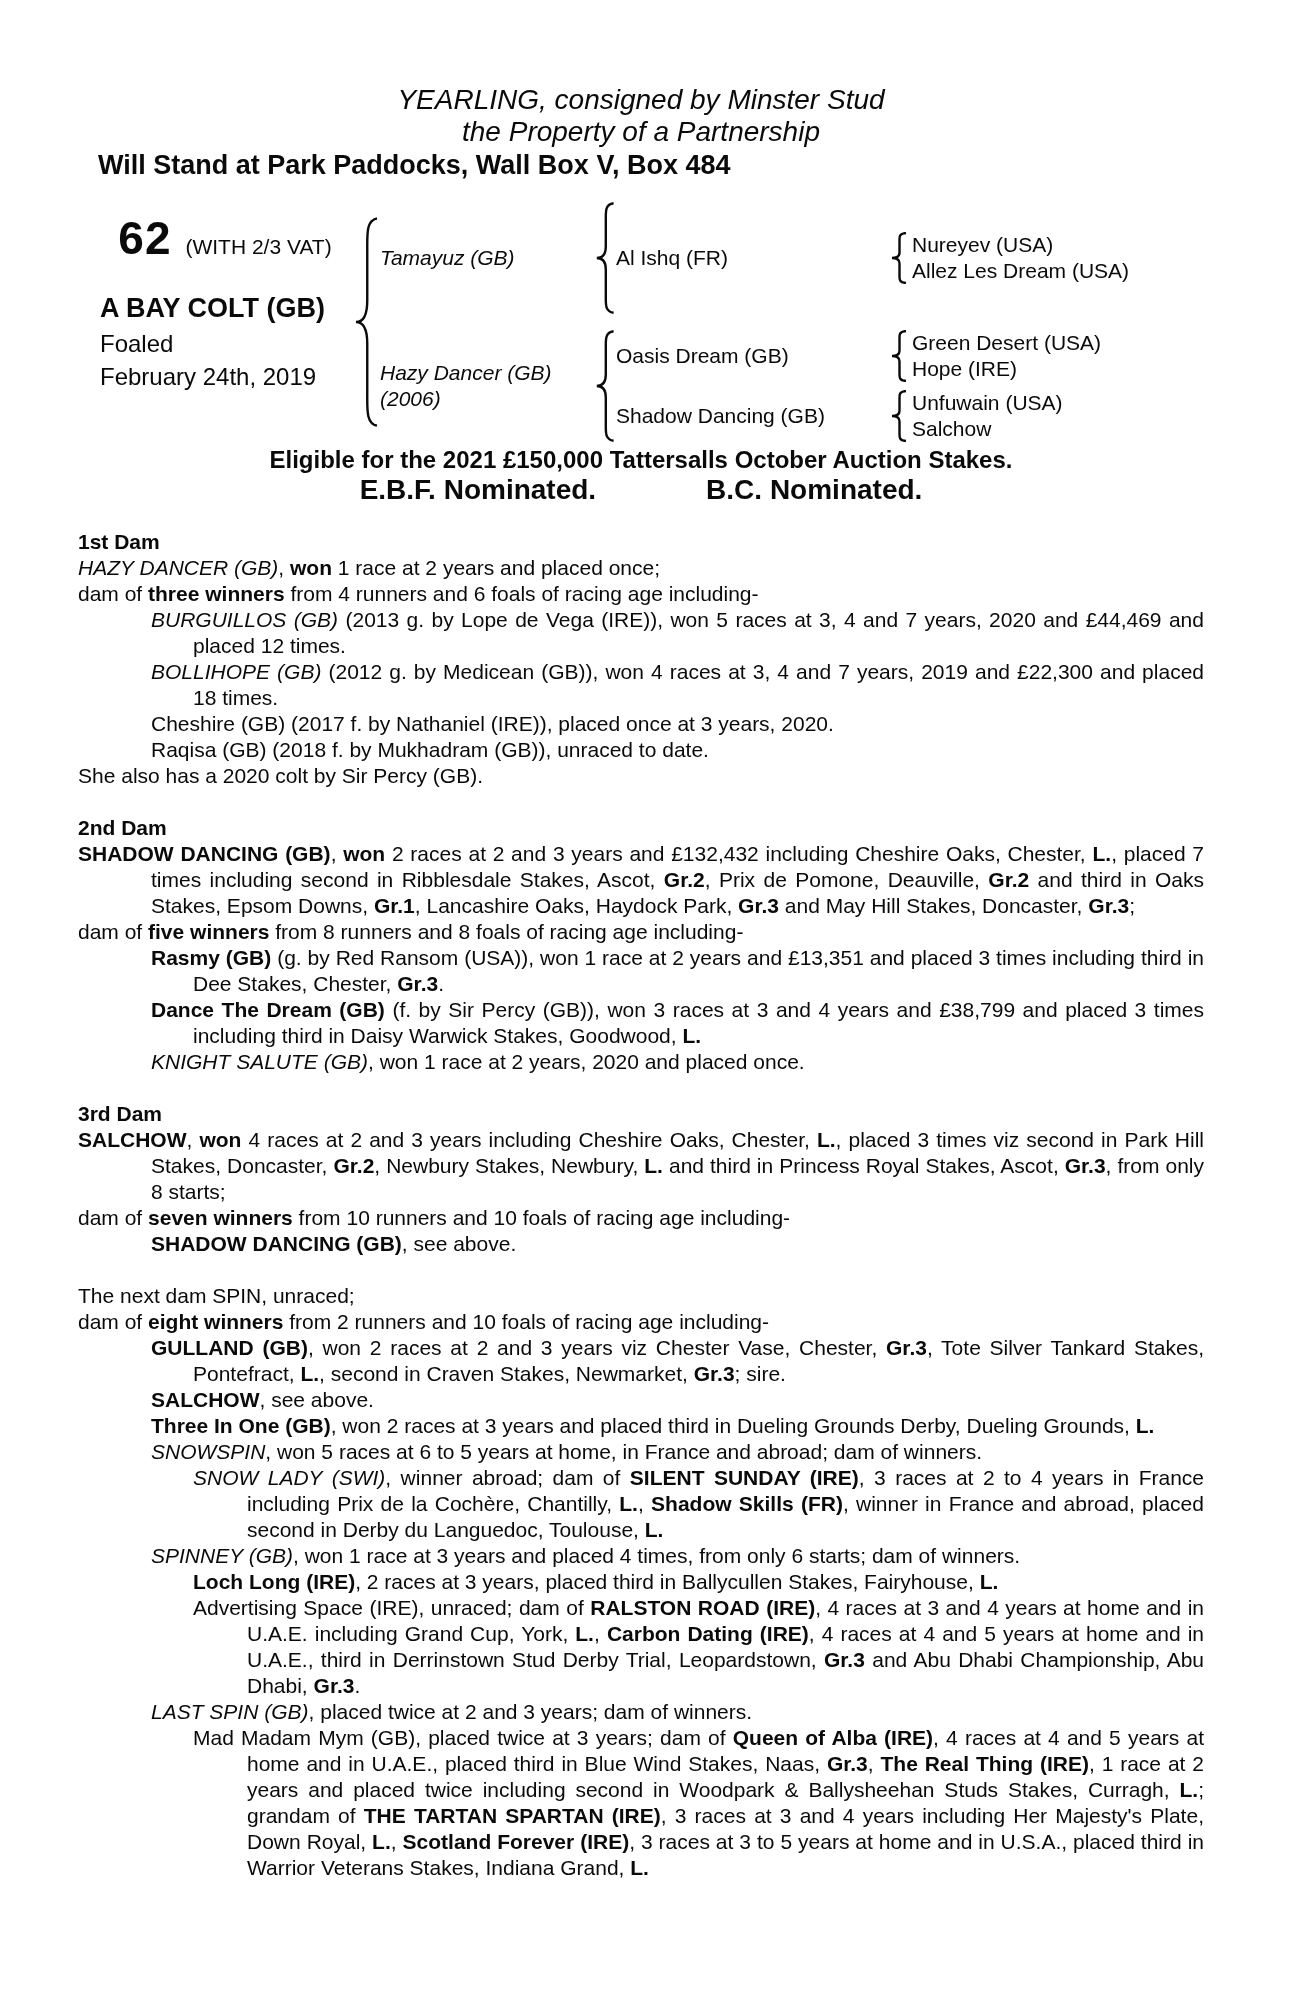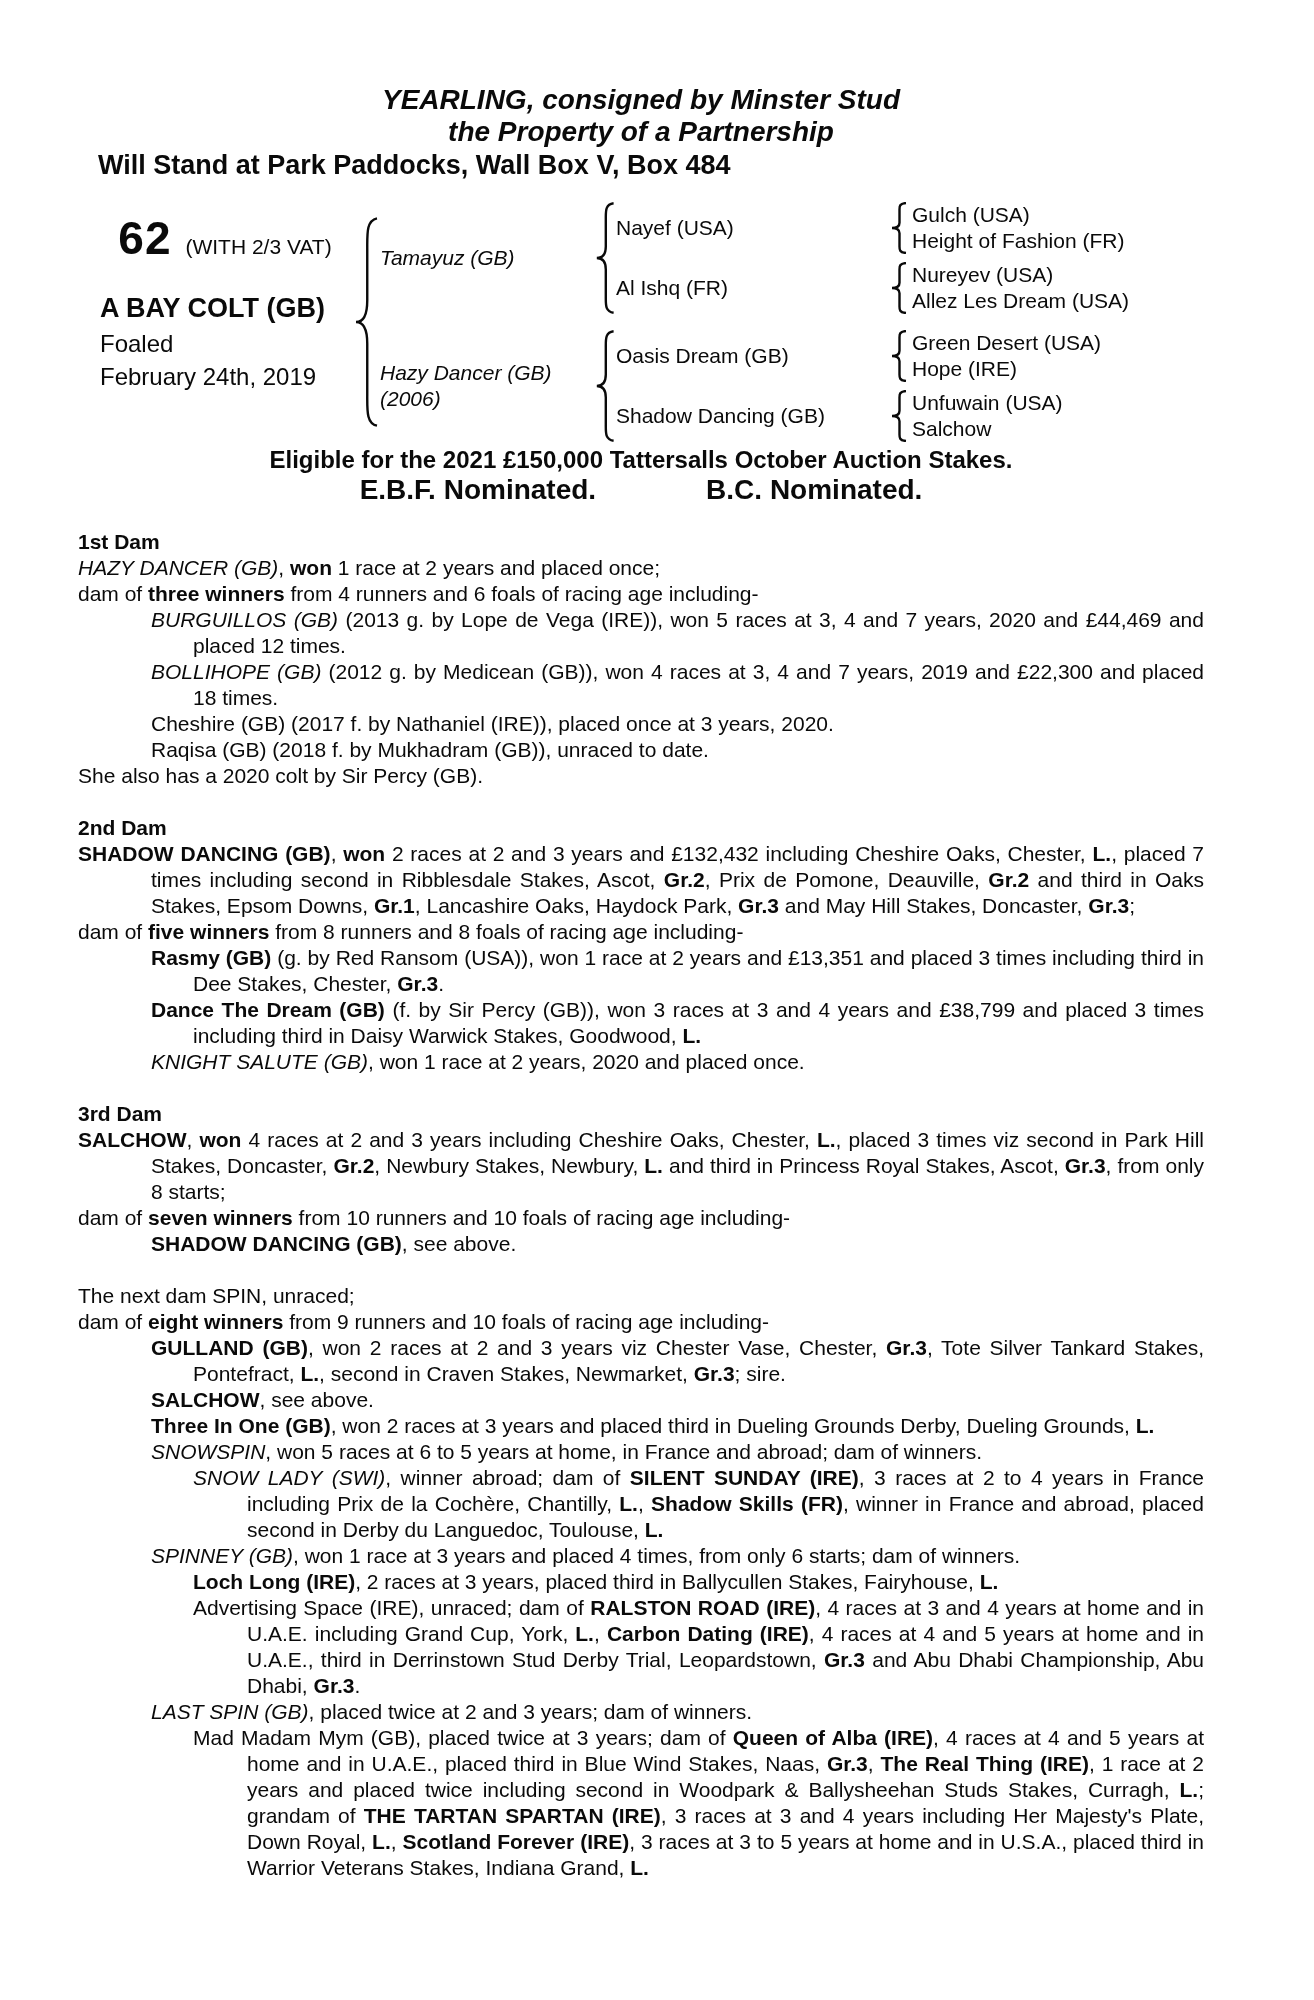--- a/index.html
+++ b/index.html
@@ -5,21 +5,21 @@
   html,body{margin:0;padding:0;}
   body{
     width:1314px;height:2000px;
     background:#ffffff;color:#0a0a0a;
     font-family:"Liberation Sans","DejaVu Sans",sans-serif;
     overflow:hidden;position:relative;
   }
   .page{padding:0 110px 0 78px;}
 
   
-  .title-line{ text-align:center;font-style:italic;font-size:28px;line-height:32px;font-weight:bold;}
+  .title-line{ text-align:center;font-style:italic;font-size:28px;line-height:32px;font-weight:normal;}
   .title1{margin-top:84px;}
   .stand-line{font-weight:bold;font-size:27px;line-height:32px;margin-left:20px;margin-top:1px;}
 
   
   .pedigree{display:flex;margin-top:22px;height:238px;align-items:center;}
   .lot-col{width:272px;padding-left:22px;box-sizing:border-box;align-self:flex-start;padding-top:8px;}
   .lot-line{white-space:nowrap;text-align:center;}
   .lot-num{font-weight:bold;font-size:46px;letter-spacing:1px;}
   .lot-vat{font-size:21px;margin-left:14px;}
   .colt-name{font-weight:bold;font-size:27px;margin-top:28px;white-space:nowrap;}
@@ -79,30 +79,20 @@
         </svg>
         <div class="gcol gen2col">
           <div class="gnode">
             <div class="gname g2name">
               <div>Tamayuz (GB)</div>
             </div>
             <svg viewBox="0 0 20 100" preserveAspectRatio="none" class="brace brace-g2">
               <path d="M 18 2 C 11 3 11.5 9 11.5 16 L 11.5 40 C 11.5 47 9 50 4 50 C 9 50 11.5 53 11.5 60 L 11.5 84 C 11.5 91 11 97 18 98" fill="none" stroke-width="2.4" vector-effect="non-scaling-stroke"></path>
             </svg>
             <div class="gcol gen3col">
-              <div class="gnode">
-                <div class="gname g3name">Nayef (USA)</div>
-                <svg viewBox="0 0 20 100" preserveAspectRatio="none" class="brace brace-g3">
-                  <path d="M 18 2 C 11 3 11.5 9 11.5 16 L 11.5 40 C 11.5 47 9 50 4 50 C 9 50 11.5 53 11.5 60 L 11.5 84 C 11.5 91 11 97 18 98" fill="none" stroke-width="2.4" vector-effect="non-scaling-stroke"></path>
-                </svg>
-                <div class="gcol gen4col">
-                  <div class="gen4cell">Gulch (USA)</div>
-                  <div class="gen4cell">Height of Fashion (FR)</div>
-                </div>
-              </div>
               <div class="gnode">
                 <div class="gname g3name">Al Ishq (FR)</div>
                 <svg viewBox="0 0 20 100" preserveAspectRatio="none" class="brace brace-g3">
                   <path d="M 18 2 C 11 3 11.5 9 11.5 16 L 11.5 40 C 11.5 47 9 50 4 50 C 9 50 11.5 53 11.5 60 L 11.5 84 C 11.5 91 11 97 18 98" fill="none" stroke-width="2.4" vector-effect="non-scaling-stroke"></path>
                 </svg>
                 <div class="gcol gen4col">
                   <div class="gen4cell">Nureyev (USA)</div>
                   <div class="gen4cell">Allez Les Dream (USA)</div>
                 </div>
               </div>
@@ -169,21 +159,21 @@
         <p class="para ind1"><span class="i">KNIGHT SALUTE (GB)</span><span>, won 1 race at 2 years, 2020 and placed once.</span></p>
       </div>
       <div class="sec">
         <p class="para sec-heading">3rd Dam</p>
         <p class="para ind0"><span class="b">SALCHOW</span><span>, </span><span class="b">won</span><span> 4 races at 2 and 3 years including Cheshire Oaks, Chester, </span><span class="b">L.</span><span>, placed 3 times viz second in Park Hill Stakes, Doncaster, </span><span class="b">Gr.2</span><span>, Newbury Stakes, Newbury, </span><span class="b">L.</span><span> and third in Princess Royal Stakes, Ascot, </span><span class="b">Gr.3</span><span>, from only 8 starts;</span></p>
         <p class="para ind0"><span>dam of </span><span class="b">seven winners</span><span> from 10 runners and 10 foals of racing age including-</span></p>
         <p class="para ind1"><span class="b">SHADOW DANCING (GB)</span><span>, see above.</span></p>
       </div>
       <div class="sec">
         <p class="para ind0"><span>The next dam SPIN, unraced;</span></p>
-        <p class="para ind0"><span>dam of </span><span class="b">eight winners</span><span> from 9 runners and 10 foals of racing age including-</span></p>
+        <p class="para ind0"><span>dam of </span><span class="b">eight winners</span><span> from 2 runners and 10 foals of racing age including-</span></p>
         <p class="para ind1"><span class="b">GULLAND (GB)</span><span>, won 2 races at 2 and 3 years viz Chester Vase, Chester, </span><span class="b">Gr.3</span><span>, Tote Silver Tankard Stakes, Pontefract, </span><span class="b">L.</span><span>, second in Craven Stakes, Newmarket, </span><span class="b">Gr.3</span><span>; sire.</span></p>
         <p class="para ind1"><span class="b">SALCHOW</span><span>, see above.</span></p>
         <p class="para ind1"><span class="b">Three In One (GB)</span><span>, won 2 races at 3 years and placed third in Dueling Grounds Derby, Dueling Grounds, </span><span class="b">L.</span></p>
         <p class="para ind1"><span class="i">SNOWSPIN</span><span>, won 5 races at 6 to 5 years at home, in France and abroad; dam of winners.</span></p>
         <p class="para ind2"><span class="i">SNOW LADY (SWI)</span><span>, winner abroad; dam of </span><span class="b">SILENT SUNDAY (IRE)</span><span>, 3 races at 2 to 4 years in France including Prix de la Cochère, Chantilly, </span><span class="b">L.</span><span>, </span><span class="b">Shadow Skills (FR)</span><span>, winner in France and abroad, placed second in Derby du Languedoc, Toulouse, </span><span class="b">L.</span></p>
         <p class="para ind1"><span class="i">SPINNEY (GB)</span><span>, won 1 race at 3 years and placed 4 times, from only 6 starts; dam of winners.</span></p>
         <p class="para ind2"><span class="b">Loch Long (IRE)</span><span>, 2 races at 3 years, placed third in Ballycullen Stakes, Fairyhouse, </span><span class="b">L.</span></p>
         <p class="para ind2"><span>Advertising Space (IRE), unraced; dam of </span><span class="b">RALSTON ROAD (IRE)</span><span>, 4 races at 3 and 4 years at home and in U.A.E. including Grand Cup, York, </span><span class="b">L.</span><span>, </span><span class="b">Carbon Dating (IRE)</span><span>, 4 races at 4 and 5 years at home and in U.A.E., third in Derrinstown Stud Derby Trial, Leopardstown, </span><span class="b">Gr.3</span><span> and Abu Dhabi Championship, Abu Dhabi, </span><span class="b">Gr.3</span><span>.</span></p>
         <p class="para ind1"><span class="i">LAST SPIN (GB)</span><span>, placed twice at 2 and 3 years; dam of winners.</span></p>
         <p class="para ind2"><span>Mad Madam Mym (GB), placed twice at 3 years; dam of </span><span class="b">Queen of Alba (IRE)</span><span>, 4 races at 4 and 5 years at home and in U.A.E., placed third in Blue Wind Stakes, Naas, </span><span class="b">Gr.3</span><span>, </span><span class="b">The Real Thing (IRE)</span><span>, 1 race at 2 years and placed twice including second in Woodpark &amp; Ballysheehan Studs Stakes, Curragh, </span><span class="b">L.</span><span>; grandam of </span><span class="b">THE TARTAN SPARTAN (IRE)</span><span>, 3 races at 3 and 4 years including Her Majesty's Plate, Down Royal, </span><span class="b">L.</span><span>, </span><span class="b">Scotland Forever (IRE)</span><span>, 3 races at 3 to 5 years at home and in U.S.A., placed third in Warrior Veterans Stakes, Indiana Grand, </span><span class="b">L.</span></p>

